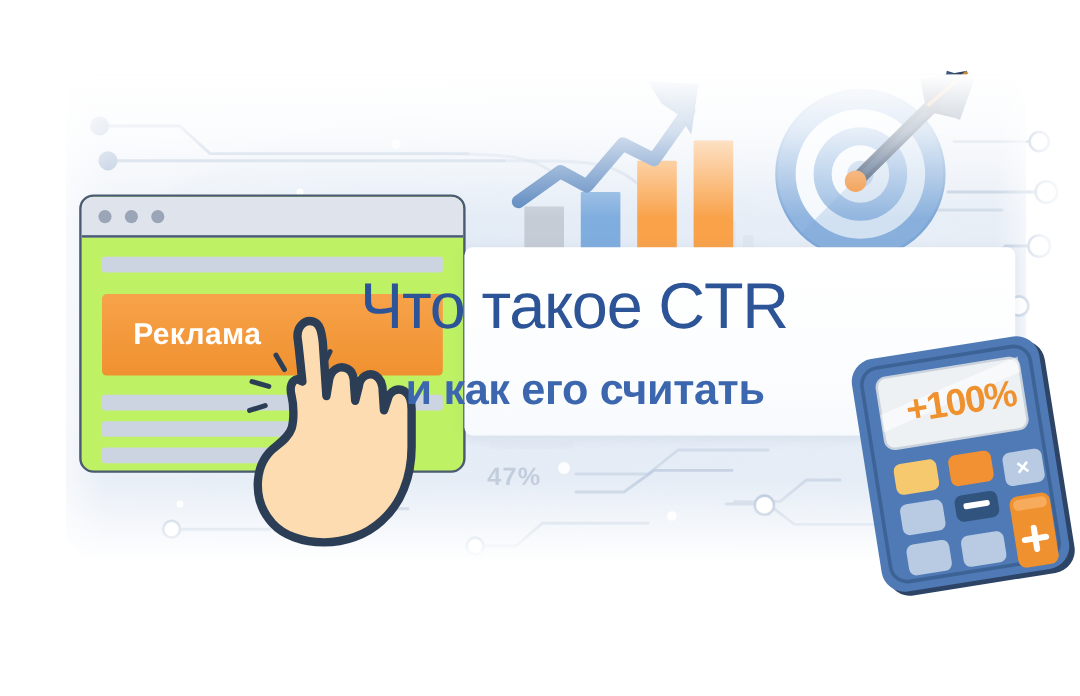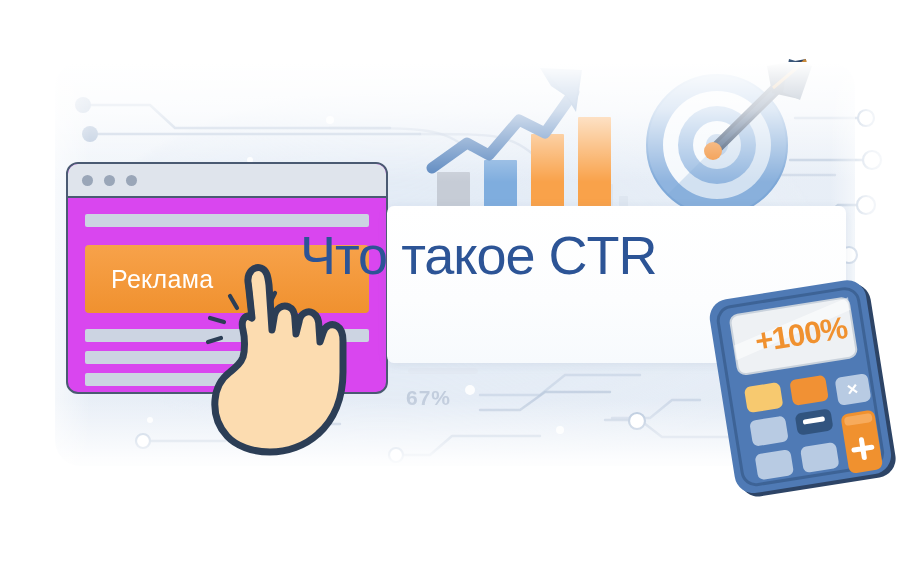--- a/index.html
+++ b/index.html
@@ -34,22 +34,22 @@
   .side-fade-l{position:absolute;left:0;top:0;width:90px;height:580px;
     background:linear-gradient(90deg,#fff 0%,rgba(255,255,255,.85) 40%,rgba(255,255,255,0) 100%);}
   .side-fade-r{position:absolute;right:0;top:0;width:70px;height:580px;
     background:linear-gradient(270deg,#fff 0%,rgba(255,255,255,.8) 45%,rgba(255,255,255,0) 100%);}
 
   svg.layer{position:absolute;left:0;top:0;width:900px;height:580px;overflow:visible;}
 
   
   .browser{
     position:absolute;left:66px;top:162px;width:322px;height:232px;
-    background:#d946ef;border:2px solid #4a5a72;border-radius:12px;
-    box-sizing:border-box;overflow:hidden;
+    background:#bef264;border:2px solid #4a5a72;border-radius:12px;
+    box-sizing:border-box;overflow:hidden;font-weight:bold;
   }
   .browser-bar{
     height:34px;background:#dfe4ec;border-bottom:2px solid #4a5a72;
     display:flex;align-items:center;padding-left:14px;gap:11px;box-sizing:border-box;
   }
   .dot{width:11px;height:11px;border-radius:50%;background:#9aa6b8;}
   .browser-body{position:relative;padding:16px 17px 0 17px;}
   .barline{background:#ccd4e2;border-radius:2px;height:13px;margin-bottom:0;}
   .ad-btn{
     margin-top:18px;height:68px;background:#f49a3e;border-radius:4px;
@@ -147,21 +147,21 @@
         <circle cx="150" cy="420" r="3"></circle>
       <circle cx="620" cy="300" r="4"></circle>
         <circle cx="390" cy="320" r="3"></circle>
     </g>
     <g fill="#c9d4e4" opacity=".8">
       <circle cx="752" cy="472" r="2"></circle>
         <circle cx="764" cy="474" r="2"></circle>
     </g>
   </svg>
 
-  <div class="pct-ghost">67%</div>
+  <div class="pct-ghost">47%</div>
 
   <svg class="layer">
     <g>
       <rect x="437" y="172" width="33" height="49" fill="#c6ccd6" rx="1"></rect>
       <rect x="484" y="160" width="33" height="61" fill="#7fadde" rx="1"></rect>
       <rect x="531" y="134" width="33" height="87" fill="#f9a24a" rx="1"></rect>
       <rect x="578" y="117" width="33" height="104" fill="#f9a24a" rx="1"></rect>
     </g>
     <g>
       <path d="M432,168 L467,143 L489,155 L519,120 L545,133 L574,92" fill="none" stroke="#5583bd" stroke-width="11" stroke-linecap="round" stroke-linejoin="round"></path>
@@ -247,20 +247,21 @@
                C241,322 243,317 248,316 Z" fill="#fcdcb0" stroke="#2c3e56" stroke-width="7" stroke-linejoin="round"></path>
       <path d="M252,318 C250,300 249,288 248,282" fill="none" stroke="#2c3e56" stroke-width="6" stroke-linecap="round"></path>
       <path d="M272,330 L271,300" fill="none" stroke="#2c3e56" stroke-width="5" stroke-linecap="round" opacity=".9"></path>
       <path d="M296,334 L296,318" fill="none" stroke="#2c3e56" stroke-width="5" stroke-linecap="round" opacity=".9"></path>
       <path d="M320,342 L320,328" fill="none" stroke="#2c3e56" stroke-width="5" stroke-linecap="round" opacity=".9"></path>
     </g>
   </svg>
 
   <div class="banner"></div>
   <div class="title1">Что такое CTR</div>
+  <div class="title2">и как его считать</div>
 
   <svg class="layer">
     <g transform="rotate(-9 805 390)">
       <rect x="726" y="292" width="158" height="196" rx="19" fill="#2d4466"></rect>
       <rect x="722" y="288" width="158" height="196" rx="19" fill="#4f7ab5"></rect>
       <rect x="730" y="296" width="142" height="180" rx="14" fill="none" stroke="#3d6396" stroke-width="3"></rect>
 
       <g>
         <rect x="742" y="305" width="120" height="60" rx="8" fill="#eef1f4"></rect>
         <rect x="742" y="305" width="120" height="60" rx="8" fill="none" stroke="#c9d2dc" stroke-width="2"></rect>

